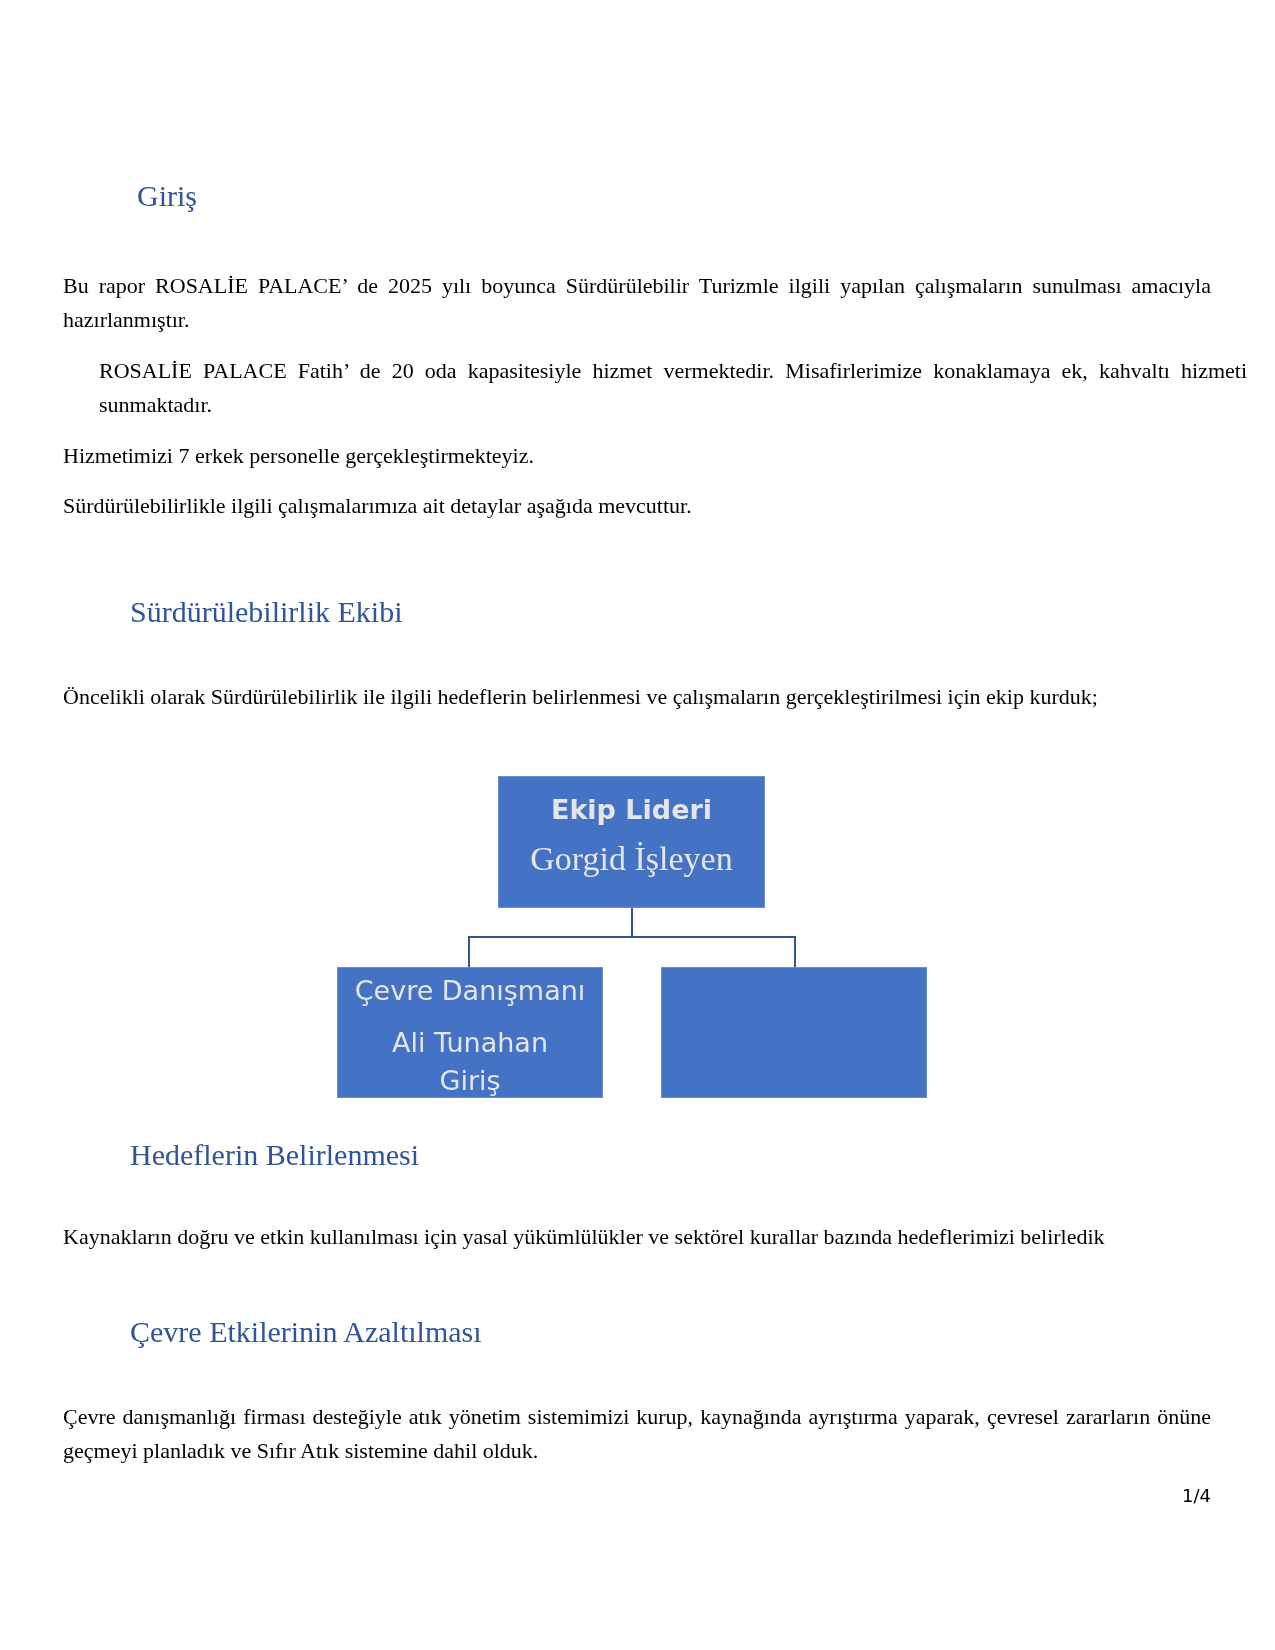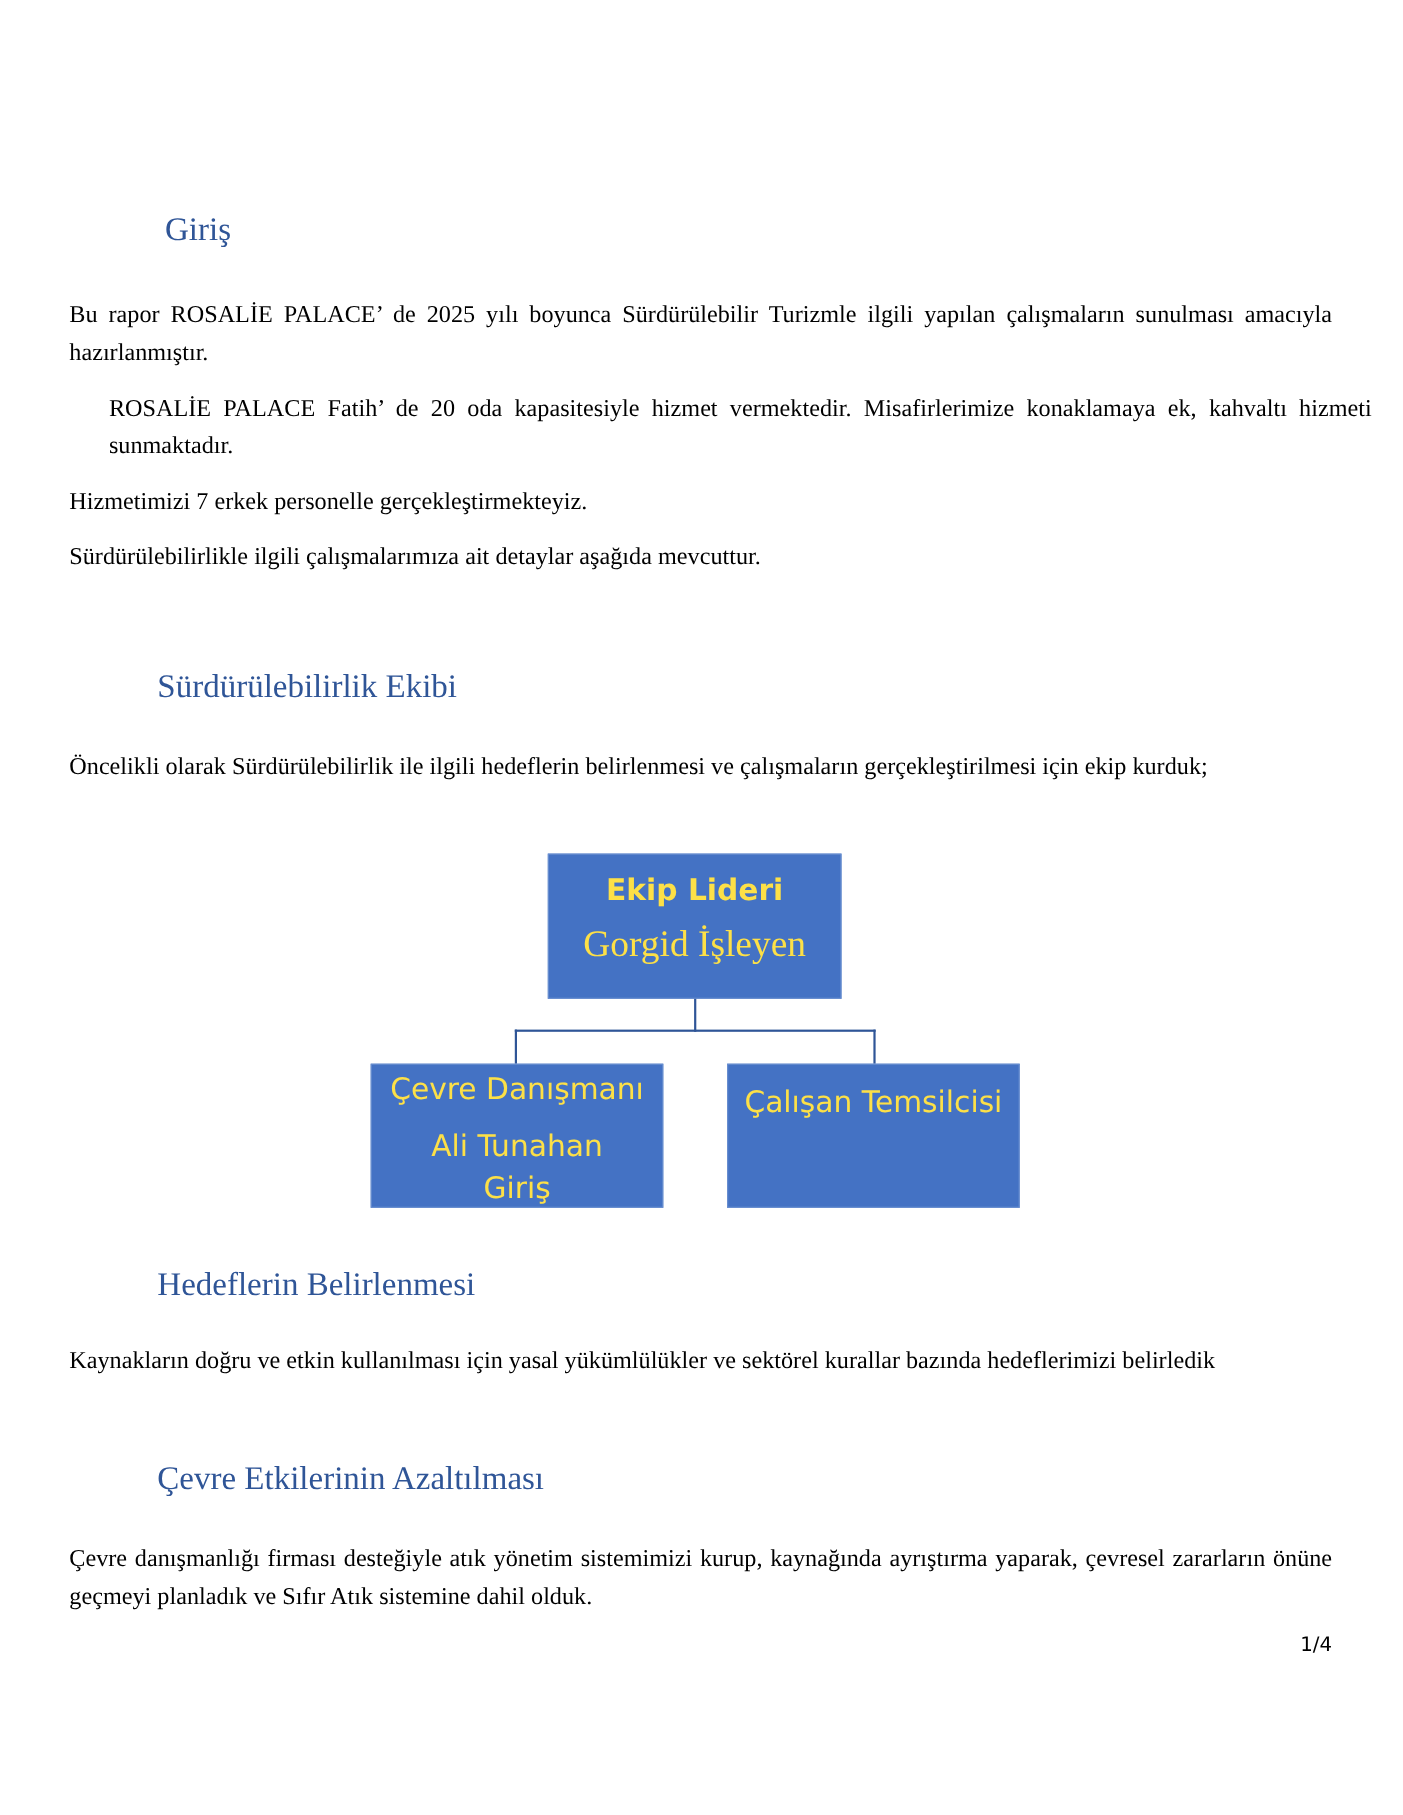--- a/index.html
+++ b/index.html
@@ -10,42 +10,42 @@
     body {
       width: 1275px;
       height: 1650px;
       position: relative;
       overflow: hidden;
       font-family: "Liberation Serif", "DejaVu Serif", serif;
       color: #000000;
     }
     .heading {
       position: absolute;
-      margin: 13px;
+      margin: 0;
       font-family: "Liberation Serif", "DejaVu Serif", serif;
       font-weight: normal;
       color: #2f5597;
       font-size: 30px;
       line-height: 36px;
       white-space: nowrap;
     }
     .para {
       position: absolute;
       left: 63px;
       width: 1148px;
       margin: 0;
       font-size: 22px;
       line-height: 34px;
       text-align: justify;
       text-align-last: left;
     }
     .org-box {
       position: absolute;
       background: #4472c4;
-      color: #fde047;
+      color: #e5e5e5;
       border: 1px solid #6a8fd0;
       box-sizing: border-box;
       text-align: center;
     }
     .org-role {
       display: block;
       font-family: "DejaVu Sans", "Liberation Sans", sans-serif;
       font-size: 27px;
       line-height: 38px;
     }
@@ -101,21 +101,20 @@
   <div class="connector" style="left:468px; top:936px; width:328px; height:2px;"></div>
   <div class="connector" style="left:468px; top:936px; width:2px; height:31px;"></div>
   <div class="connector" style="left:794px; top:936px; width:2px; height:31px;"></div>
 
   <div class="org-box" style="left:337px; top:967px; width:266px; height:131px; padding-top:4px;">
     <span class="org-role" style="margin-bottom:14px;">Çevre Danışmanı</span>
     <span class="org-name-sans" style="padding:0 40px;">Ali Tunahan Giriş</span>
   </div>
 
   <div class="org-box" style="left:661px; top:967px; width:266px; height:131px; padding-top:16px;">
-    <span class="org-role" style="margin-bottom:16px;">Çalışan Temsilcisi</span>
   </div>
 </div>
 
 <h2 class="heading" style="left:130px; top:1137px;">Hedeflerin Belirlenmesi</h2>
 
 <p class="para" style="top:1220px;">Kaynakların doğru ve etkin kullanılması için yasal yükümlülükler ve sektörel kurallar bazında hedeflerimizi belirledik</p>
 
 <h2 class="heading" style="left:130px; top:1314px;">Çevre Etkilerinin Azaltılması</h2>
 
 <p class="para" style="top:1400px;">Çevre danışmanlığı firması desteğiyle atık yönetim sistemimizi kurup, kaynağında ayrıştırma yaparak, çevresel zararların önüne geçmeyi planladık ve Sıfır Atık sistemine dahil olduk.</p>

